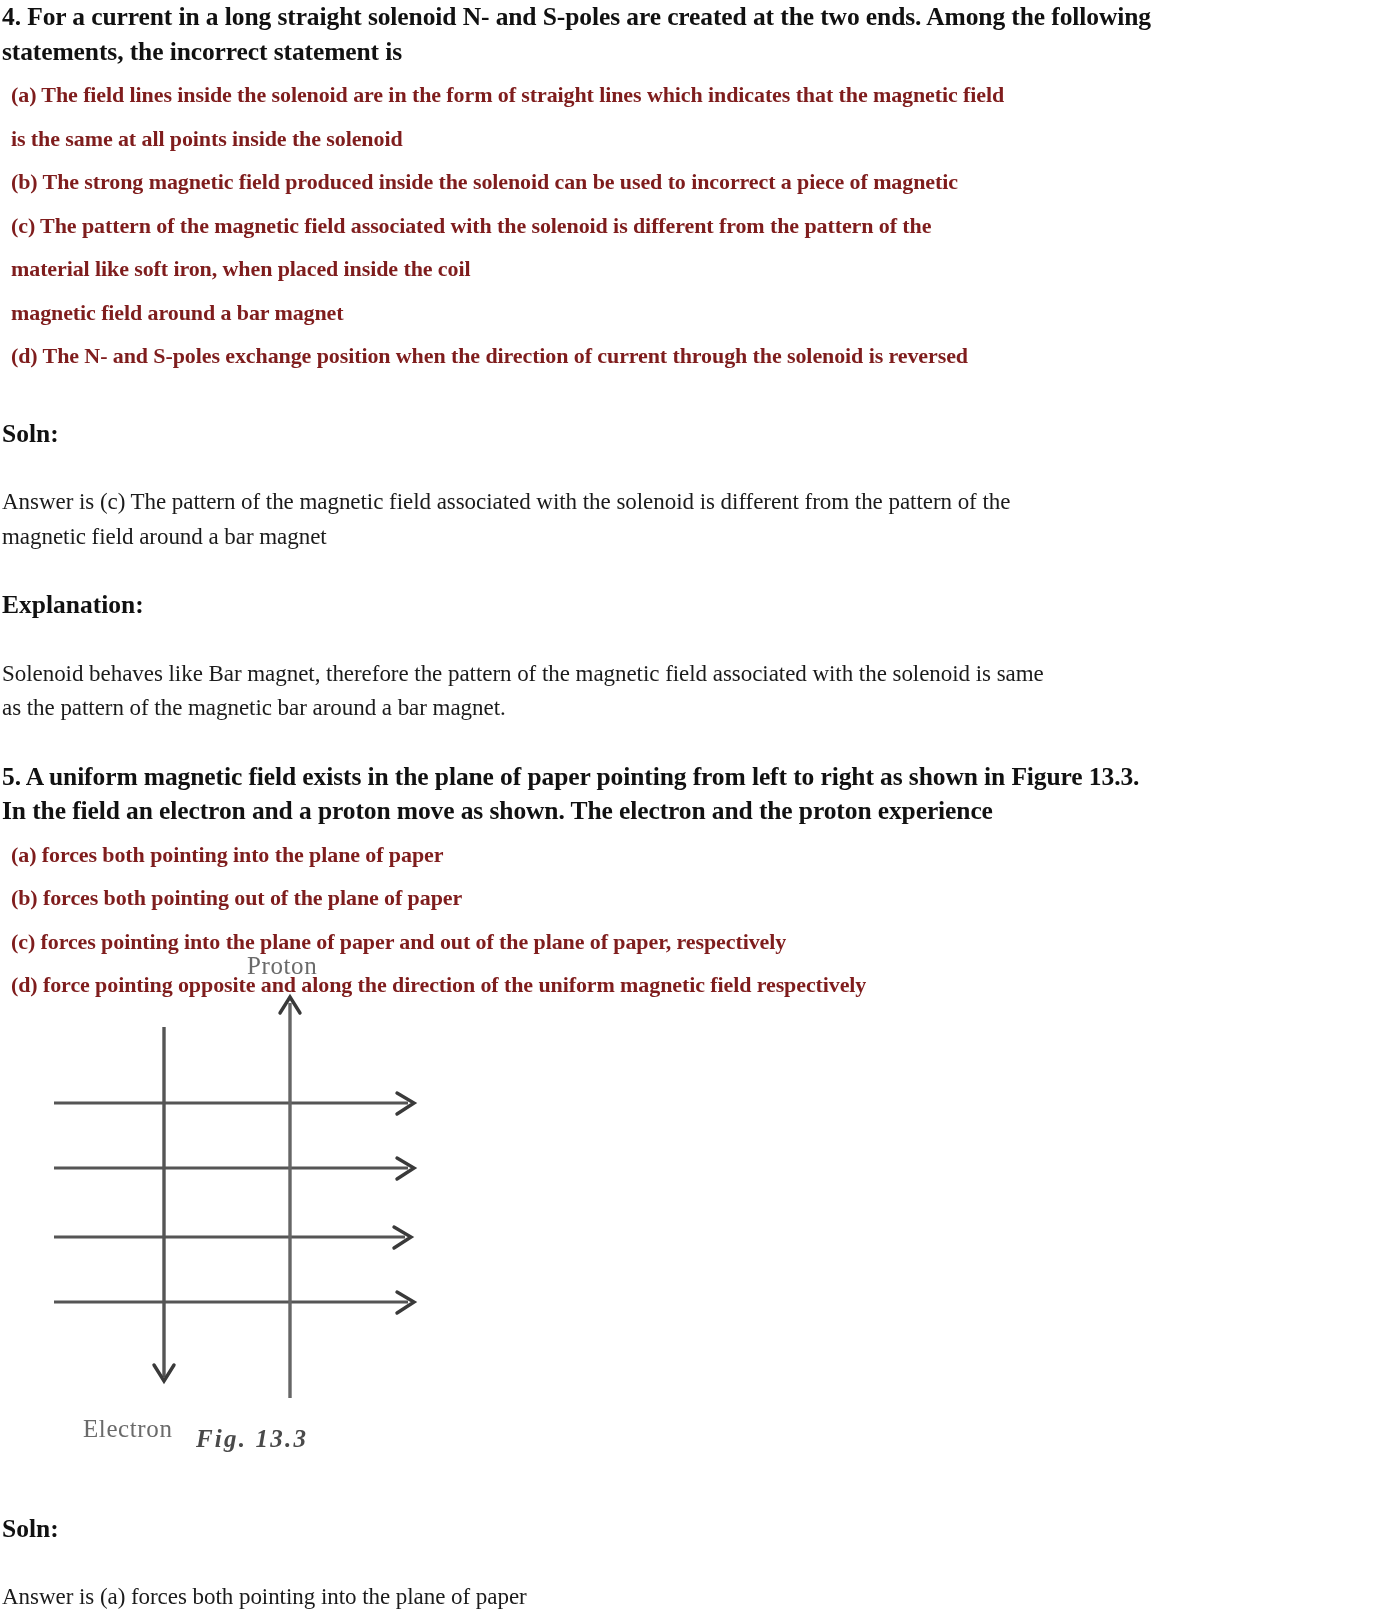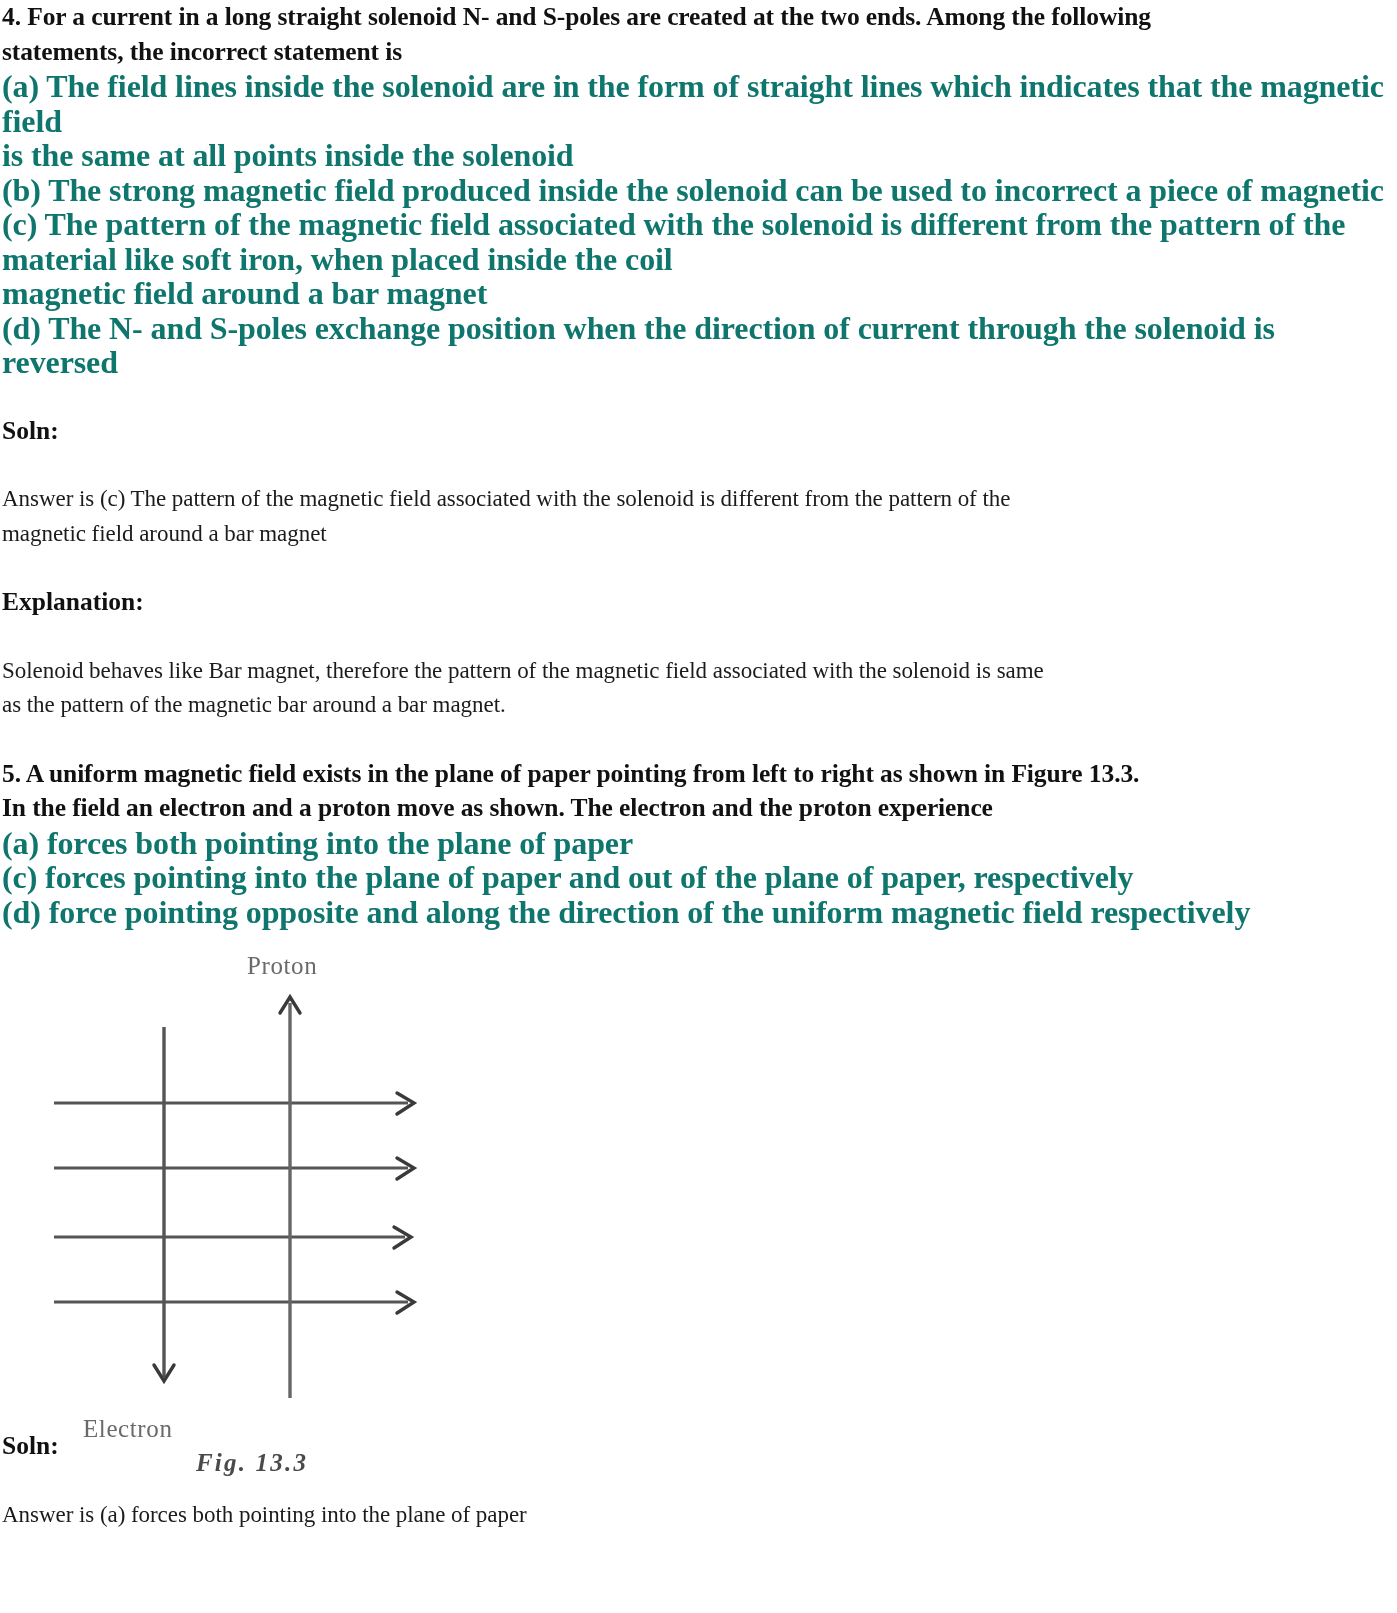--- a/index.html
+++ b/index.html
@@ -32,25 +32,25 @@
   .q-bold {
     font-weight: bold;
     font-size: 25.5px;
     line-height: 34.5px;
     letter-spacing: -0.1px;
     margin: 0;
     color: #111111;
   }
   .opt {
     font-weight: bold;
-    font-size: 32px;
+    font-size: 22px;
     line-height: 34.5px;
     letter-spacing: -0.1px;
-    margin: 0;
-    color: #0f766e;
+    margin: 9px;
+    color: #7f1d1d;
   }
   .plain {
     font-weight: normal;
     font-size: 23px;
     line-height: 34.5px;
     letter-spacing: -0.05px;
     margin: 0;
     color: #1b1b1b;
   }
   .heading {
@@ -83,21 +83,20 @@
     position: absolute;
     left: 196px;
     top: 1425px;
     font-family: "Liberation Serif", "DejaVu Serif", serif;
     font-style: italic;
     font-weight: bold;
     font-size: 25px;
     letter-spacing: 2.2px;
     color: #4a4a4a;
     white-space: nowrap;
-    margin-top: 24px;
   }
   .diagram {
     position: absolute;
     left: 0;
     top: 0;
     width: 480px;
     height: 480px;
     pointer-events: none;
   }
 </style>
@@ -140,20 +139,21 @@
 
     <p class="plain">Solenoid behaves like Bar magnet, therefore  the pattern of the magnetic field associated with the solenoid is same</p>
     <p class="plain">as the pattern of the magnetic bar around a bar magnet.</p>
 
     <div class="gap-md"></div>
 
     <div>
       <p class="q-bold">5. A uniform magnetic field exists in the plane of paper pointing from left to right as shown in Figure 13.3.</p>
       <p class="q-bold">In the field an electron and a proton move as shown. The electron and the proton experience</p>
       <p class="opt">(a) forces both pointing into the plane of paper</p>
+      <p class="opt">(b) forces both pointing out of the plane of paper</p>
       <p class="opt">(c) forces pointing into the plane of paper and out of the plane of paper, respectively</p>
       <p class="opt">(d) force pointing opposite and along the direction of the uniform magnetic field respectively</p>
     </div>
 
     <div class="figure-wrap"></div>
 
     <p class="heading">Soln:</p>
 
     <div class="gap-md"></div>
 

